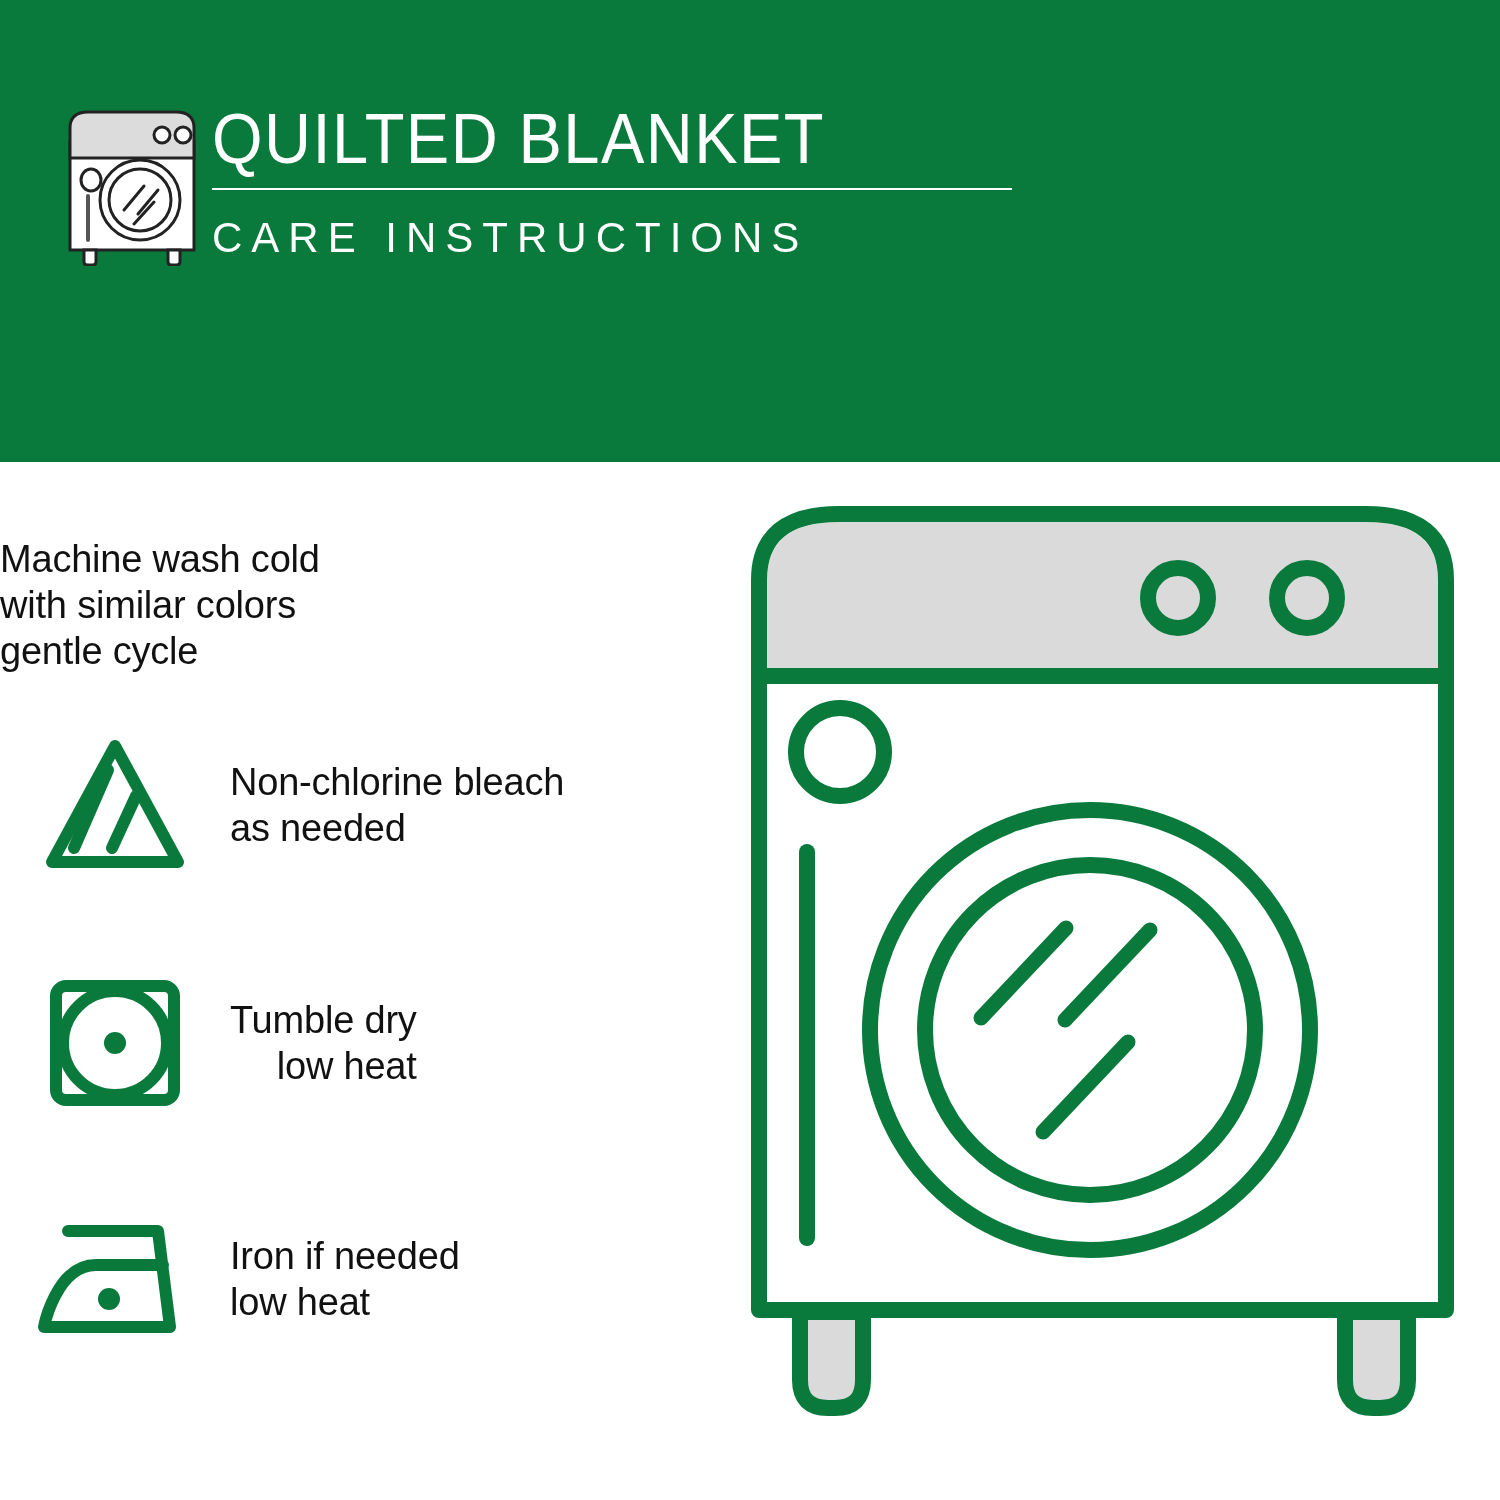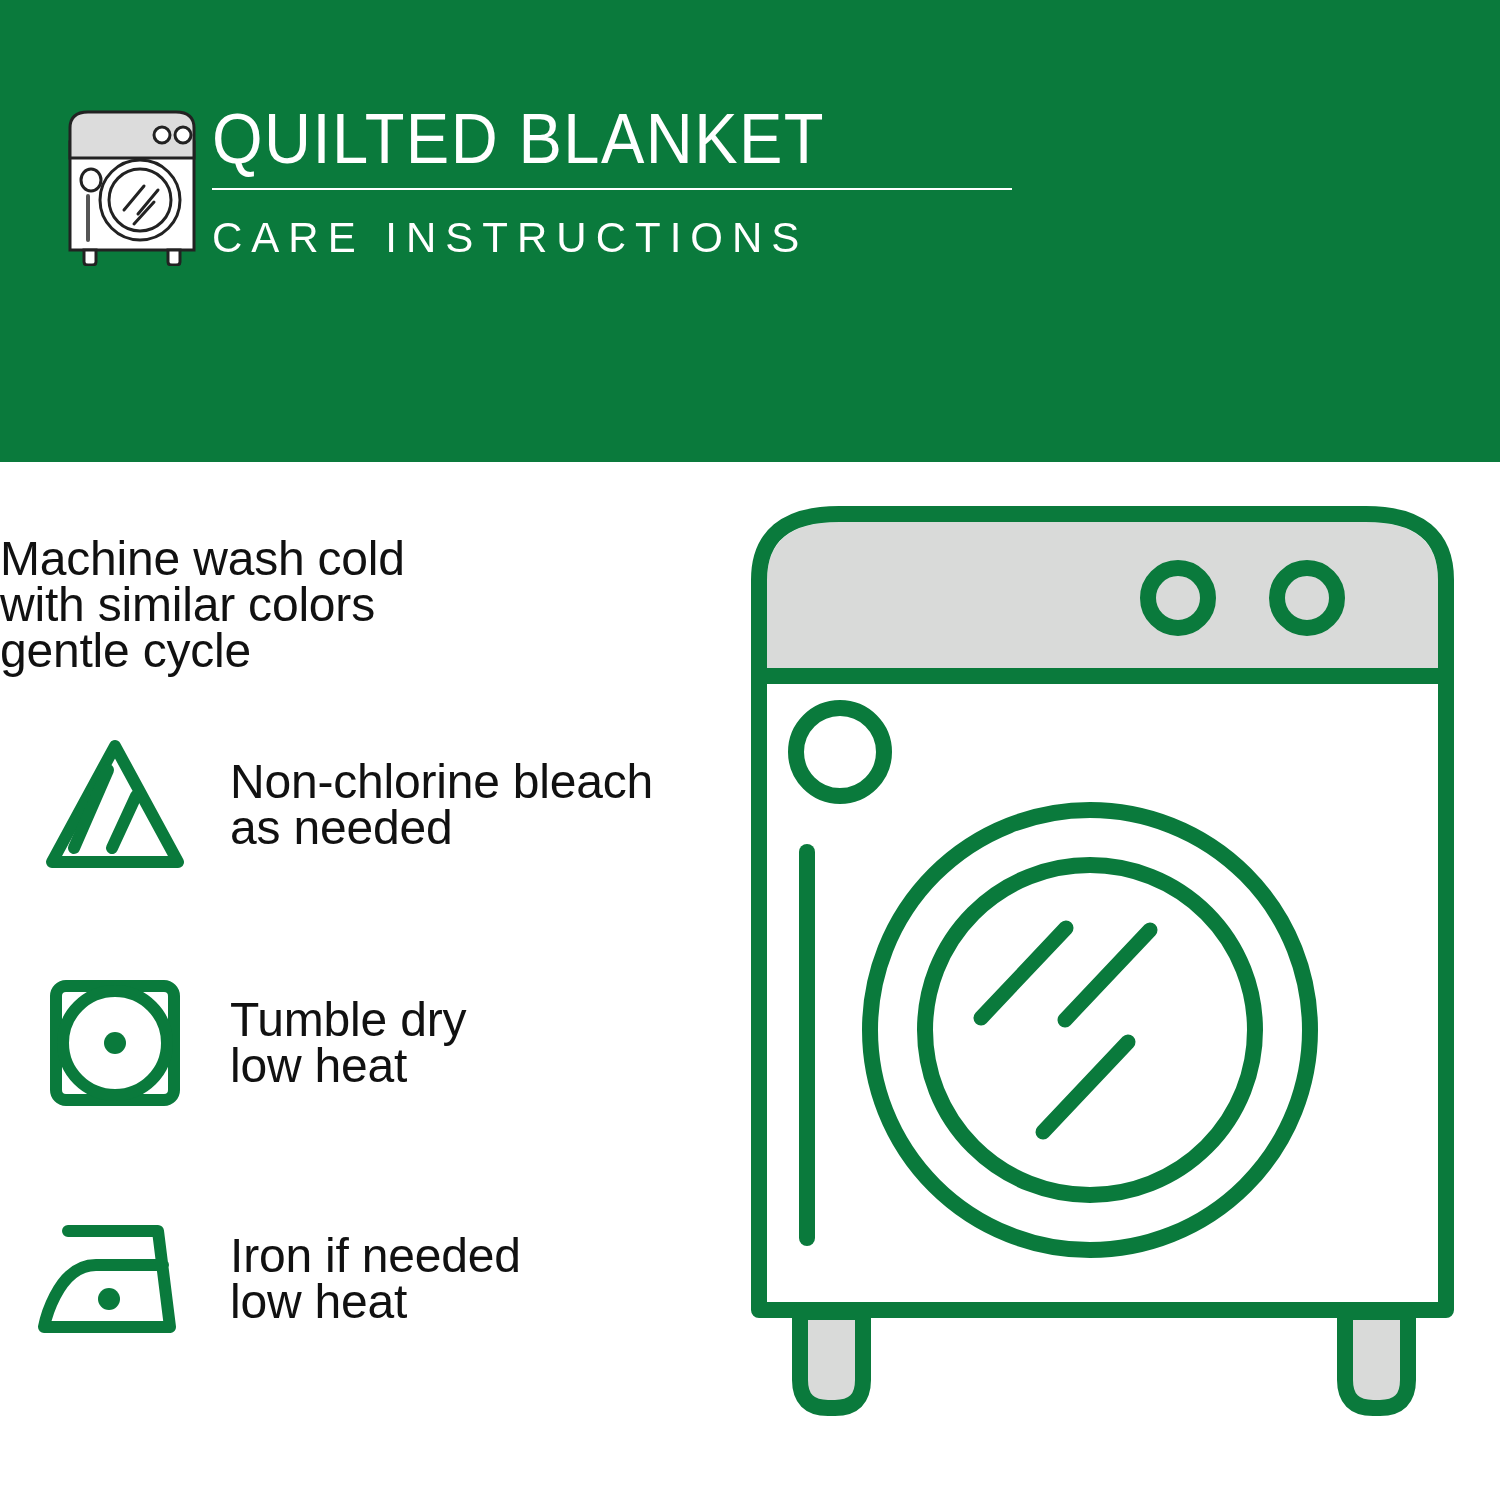--- a/index.html
+++ b/index.html
@@ -76,32 +76,32 @@
   }
   .care-row {
     position: absolute;
     left: 0;
     width: 740px;
     display: flex;
     align-items: center;
   }
   .care-row.r0 { top: 162px; height: 170px; }
   .care-row.r1 { top: 362px; height: 170px; }
-  .care-row.r2 { top: 600px; height: 170px; }
+  .care-row.r2 { top: 600px; height: 170px; text-align: right; }
   .care-row.r3 { top: 841px; height: 160px; }
 
   .care-symbol {
     width: 230px;
     min-width: 230px;
     display: flex;
     align-items: center;
     justify-content: center;
   }
   .care-text {
-    font-size: 48px;
+    font-size: 38px;
     line-height: 46px;
     color: #111111;
     font-weight: 400;
     letter-spacing: -0.2px;
     white-space: pre-line;
   }
 
   
   .washer-illustration {
     position: absolute;

